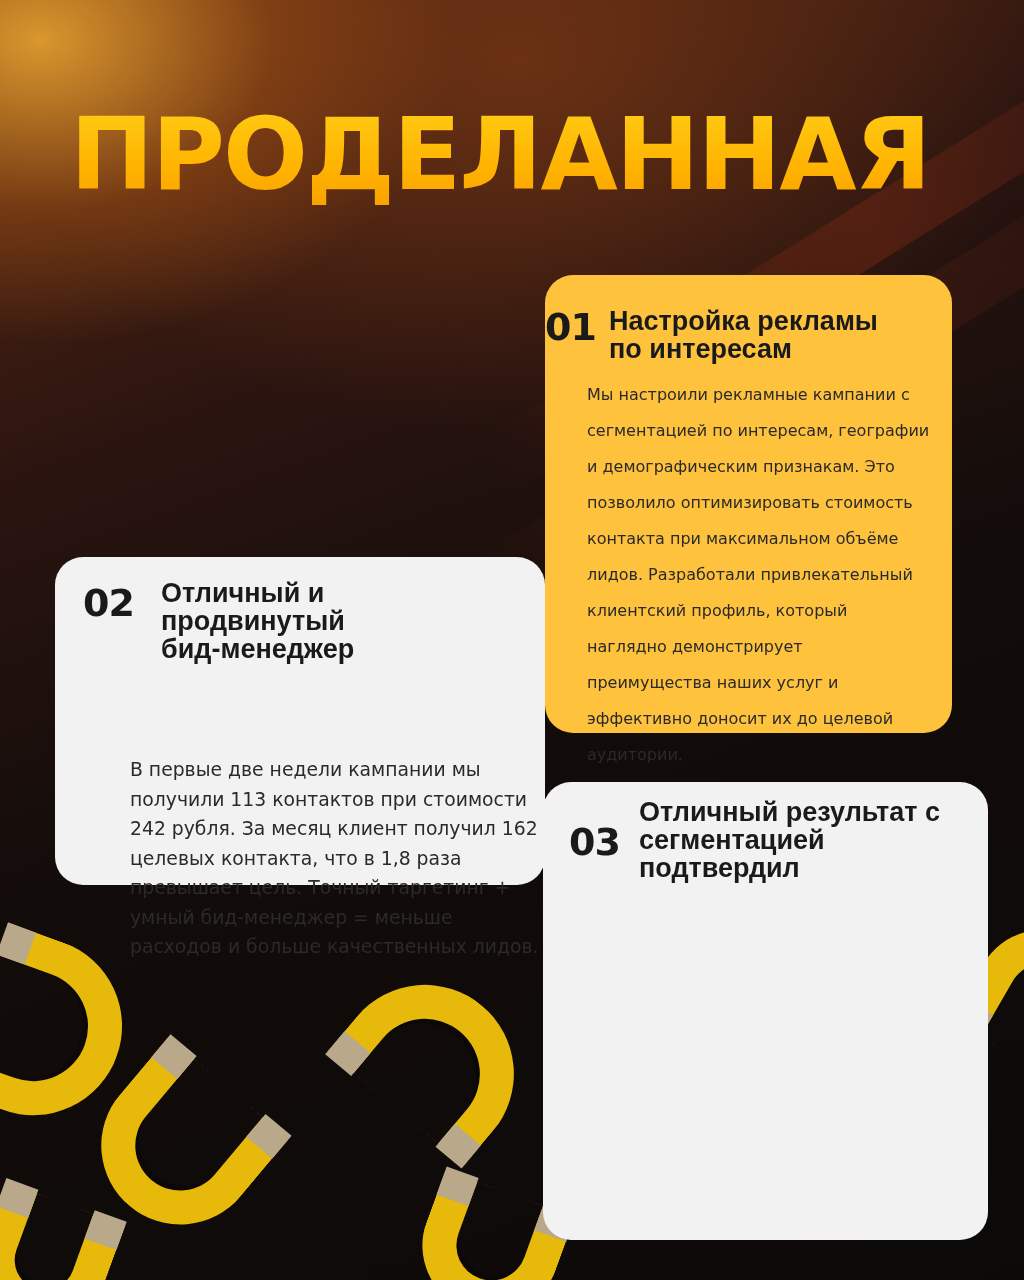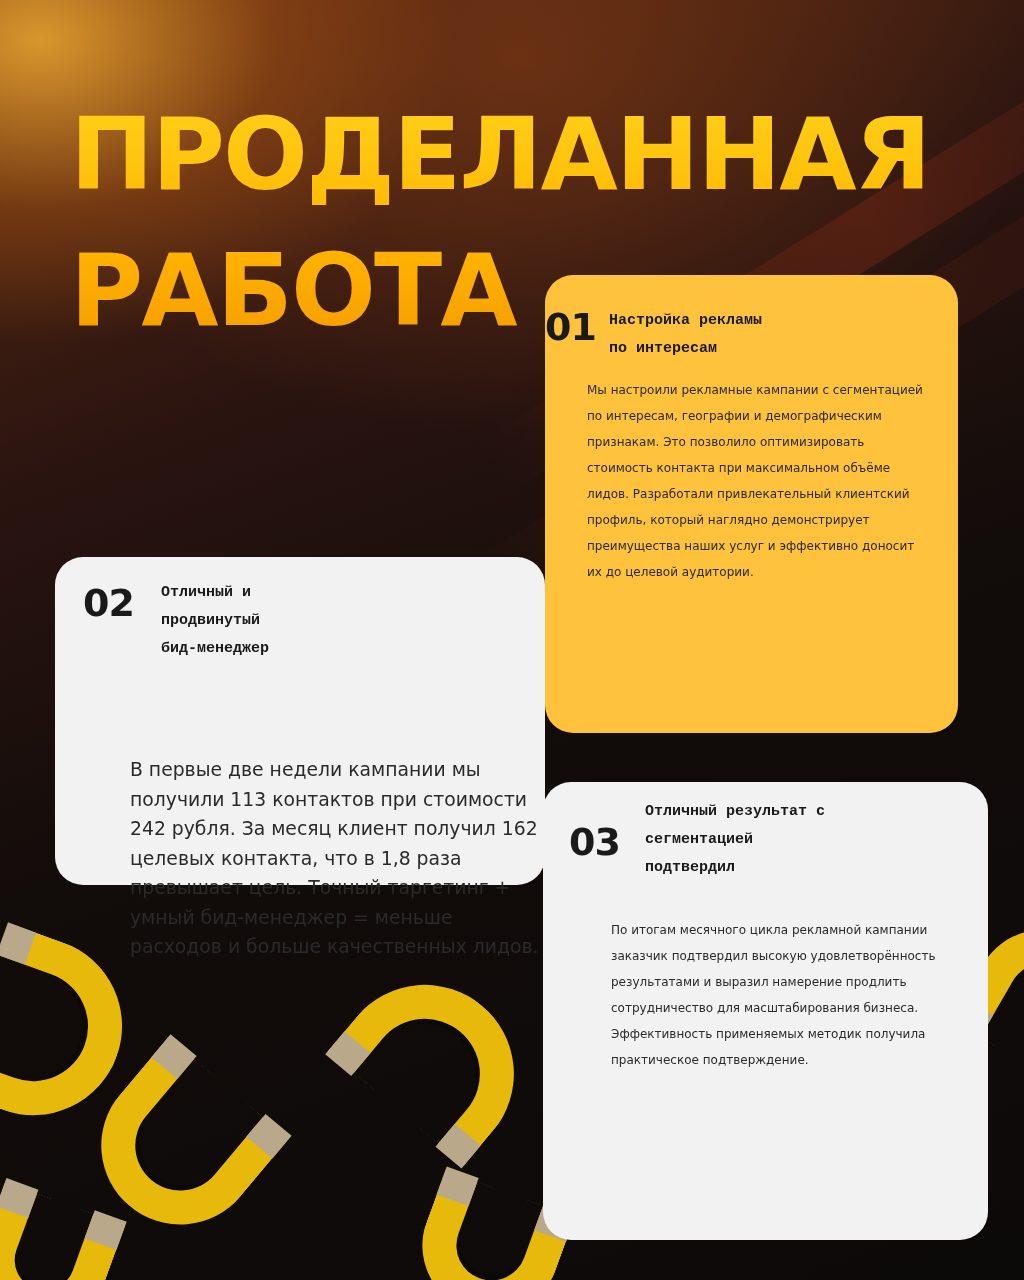--- a/index.html
+++ b/index.html
@@ -17,43 +17,42 @@
   .title{position:absolute;left:58px;top:75px;margin:12px;
     font-family:"DejaVu Sans",sans-serif;font-weight:bold;font-size:100px;line-height:136px;
     letter-spacing:-2px;
     background:linear-gradient(180deg,#ffd21a 0%,#ffb300 60%,#f59a00 100%);
     -webkit-background-clip:text;background-clip:text;color:transparent;}
   .magnet{position:absolute;border:34px solid #e6b90a;border-top:none;border-radius:0 0 90px 90px;
     box-shadow:inset 0 -6px 0 rgba(0,0,0,0.2);}
   .magnet::before,.magnet::after{content:"";position:absolute;top:-4px;width:34px;height:30px;background:#b9a98a;}
   .magnet::before{left:-34px;} .magnet::after{right:-34px;}
   .card{position:absolute;border-radius:28px;color:#1a1a1a;}
-  .card.yellow{background:#ffc23d;padding-left:6px;}
+  .card.yellow{background:#ffc23d;}
   .card.white{background:#f2f2f2;}
   .num{position:absolute;font-family:"DejaVu Sans",sans-serif;font-weight:bold;font-size:38px;letter-spacing:-1px;}
-  .head{position:absolute;font-family:Liberation Mono, monospace;font-weight:bold;font-size:15px;line-height:28px;}
-  .body{position:absolute;font-family:"DejaVu Sans",sans-serif;font-size:12px;line-height:26px;color:#2a2a2a;}
+  .head{position:absolute;font-family:Liberation Sans, sans-serif;font-weight:bold;font-size:27px;line-height:28px;}
+  .body{position:absolute;font-family:"DejaVu Sans",sans-serif;font-size:16px;line-height:36px;color:#2a2a2a;}
 </style>
 </head>
 <body>
 
 <div class="bg"></div>
 <div class="streak"></div>
 <div class="streak streak2"></div>
 
 <div class="magnet" style="left:-40px;top:960px;width:110px;height:110px;transform:rotate(-70deg);"></div>
 <div class="magnet" style="left:100px;top:1070px;width:90px;height:120px;transform:rotate(40deg);"></div>
 <div class="magnet" style="left:350px;top:990px;width:110px;height:100px;transform:rotate(-140deg);"></div>
 <div class="magnet" style="left:420px;top:1190px;width:70px;height:90px;transform:rotate(20deg);"></div>
 <div class="magnet" style="left:-20px;top:1200px;width:60px;height:90px;transform:rotate(20deg);"></div>
 <div class="magnet" style="left:975px;top:930px;width:70px;height:100px;transform:rotate(-150deg);"></div>
 
 <h1 class="title">
   <span>ПРОДЕЛАННАЯ</span><br>
-  <span>РАБОТА</span>
 </h1>
 
 <div class="card yellow" style="left:545px;top:275px;width:407px;height:458px;">
   <div class="num" style="left:0;top:30px;">01</div>
   <div class="head" style="left:64px;top:32px;">
     <span>Настройка рекламы</span><br>
     <span>по интересам</span>
   </div>
   <div class="body" style="left:42px;top:102px;width:345px;">Мы настроили рекламные кампании с сегментацией по интересам, географии и демографическим признакам. Это позволило оптимизировать стоимость контакта при максимальном объёме лидов. Разработали привлекательный клиентский профиль, который наглядно демонстрирует преимущества наших услуг и эффективно доносит их до целевой аудитории.</div>
 </div>
@@ -63,19 +62,18 @@
   <div class="head" style="left:106px;top:22px;">
     <span>Отличный и</span><br>
     <span>продвинутый</span><br>
     <span>бид-менеджер</span>
   </div>
   <div class="body" style="left:75px;top:170px;width:410px;font-size:18.8px;line-height:29.5px;margin-top:28px;">В первые две недели кампании мы получили 113 контактов при стоимости 242 рубля. За месяц клиент получил 162 целевых контакта, что в 1,8 раза превышает цель. Точный таргетинг + умный бид-менеджер = меньше расходов и больше качественных лидов.</div>
 </div>
 
 <div class="card white" style="left:543px;top:782px;width:445px;height:458px;">
   <div class="num" style="left:26px;top:38px;">03</div>
-  <div class="head" style="left:102px;top:16px;">
+  <div class="head" style="left:96px;top:16px;">
     <span>Отличный результат с</span><br>
     <span>сегментацией</span><br>
     <span>подтвердил</span>
   </div>
-  <div class="body" style="left:68px;top:135px;width:345px;">По итогам месячного цикла рекламной кампании заказчик подтвердил высокую удовлетворённость результатами и выразил намерение продлить сотрудничество для масштабирования бизнеса. Эффективность применяемых методик получила практическое подтверждение.</div>
 </div>
 
 </body></html>

